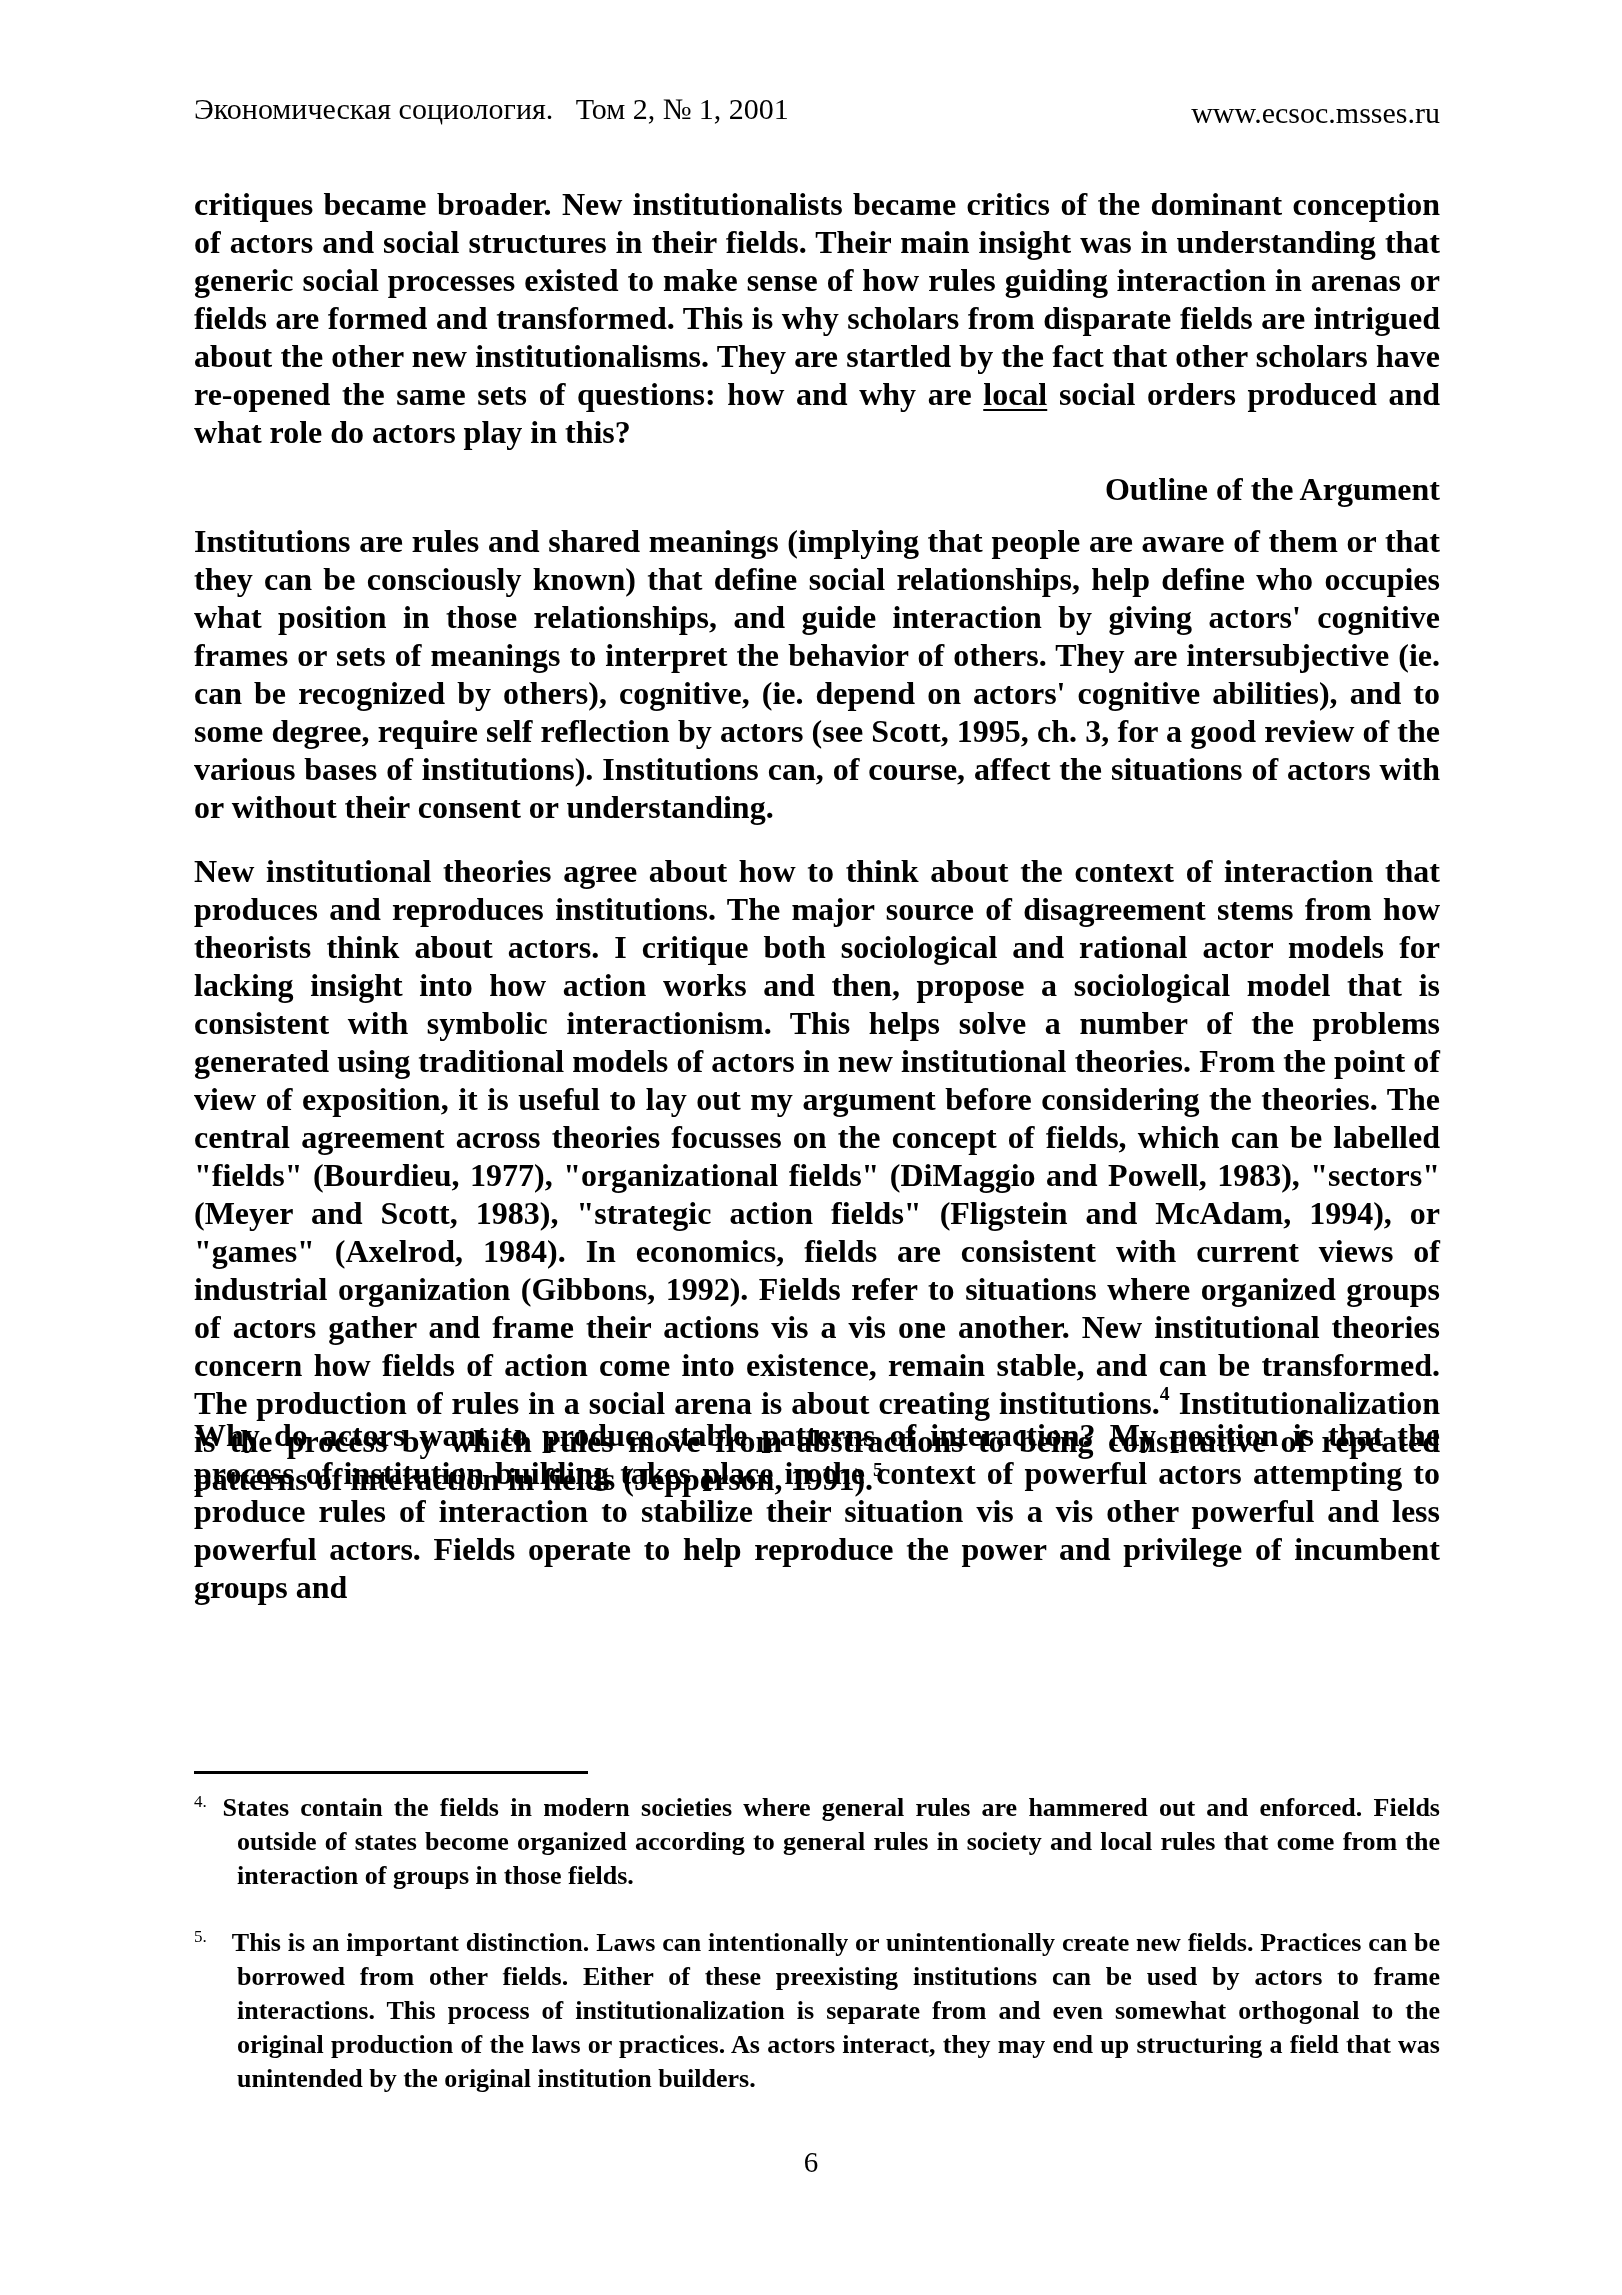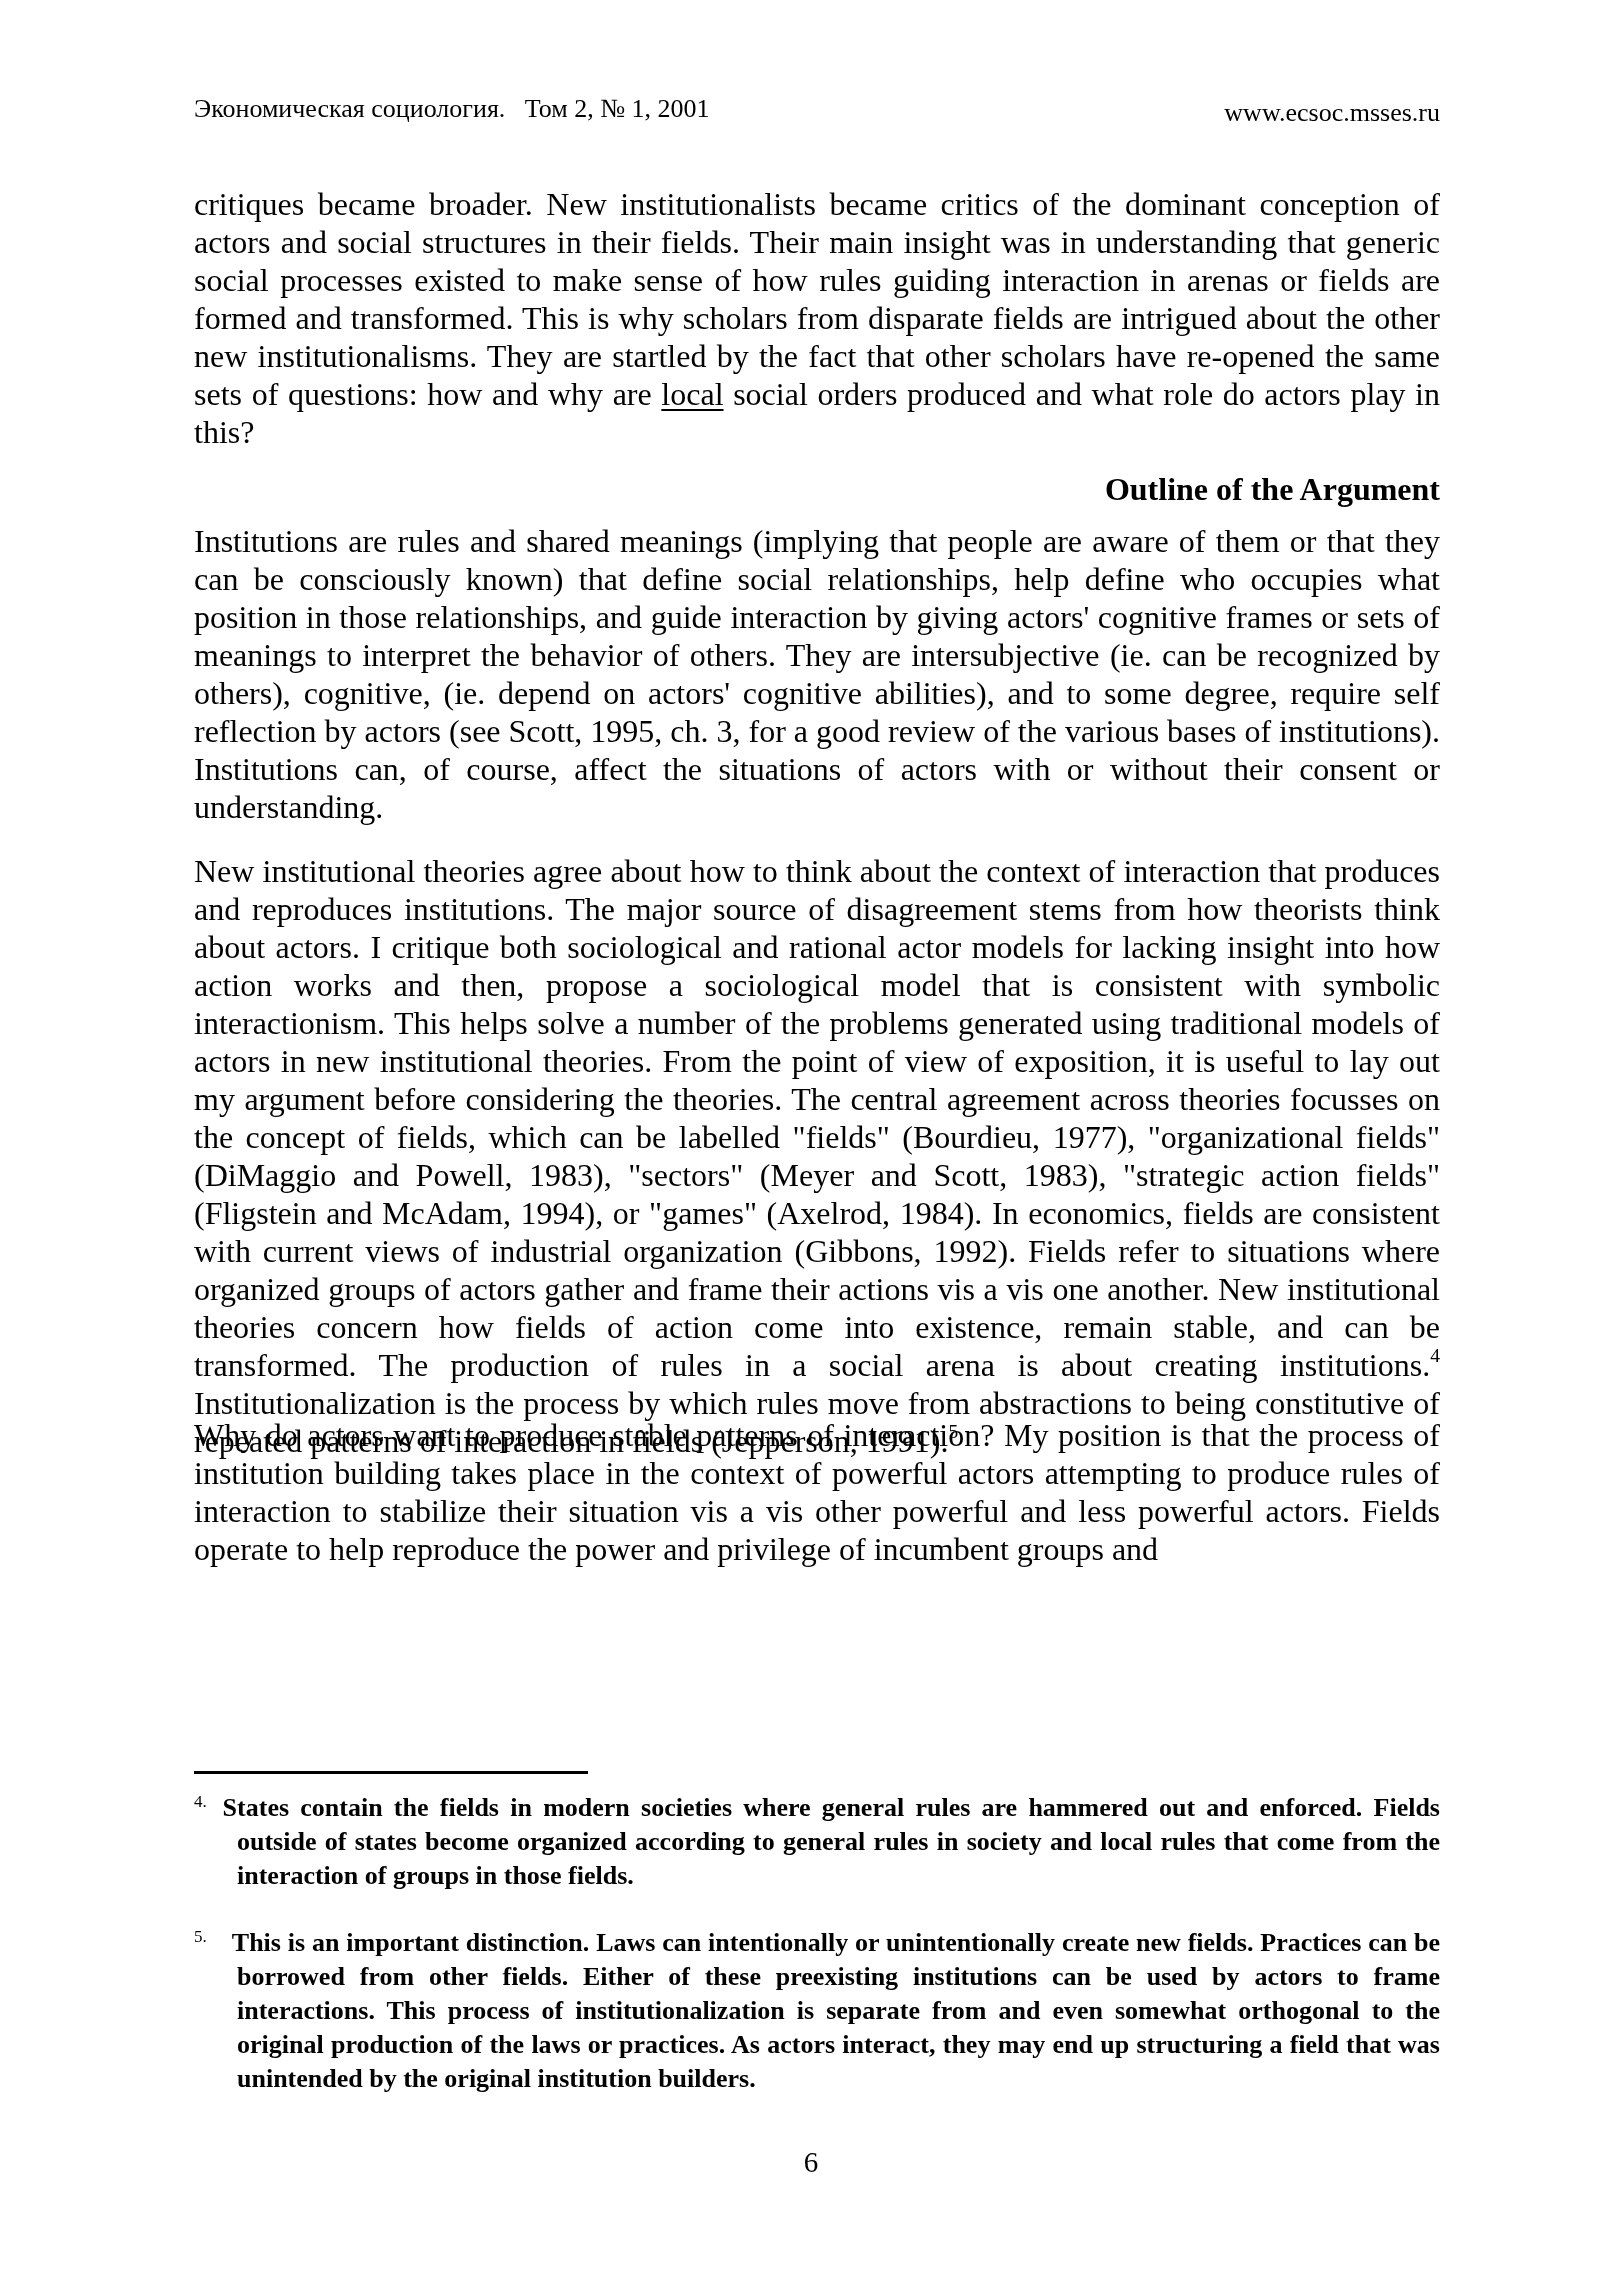--- a/index.html
+++ b/index.html
@@ -1,23 +1,23 @@
 <!DOCTYPE html>
 <html style="font-size:10.5px"><head>
 <meta charset="utf-8">
 <style>
   html, body { margin: 0; padding: 0; background: #ffffff; }
   body { width: 1622px; height: 2295px; position: relative; overflow: hidden;
          font-family: "Liberation Serif", "DejaVu Serif", serif; color: #000; }
   .header { position: absolute; top: 92px; left: 194px; width: 1246px; height: 33px;
-            font-size: 26px; line-height: 33px; }
+            font-size: 30px; line-height: 33px; }
   .header .left { position: absolute; left: 0; top: 0; white-space: pre; }
   .header .right { position: absolute; right: 0; top: 4px; }
   .body { position: absolute; left: 194px; width: 1246px; font-size: 32px;
-          line-height: 38px; text-align: justify; }
+          line-height: 38px; text-align: justify; font-weight: bold; }
   .p { margin: 0; }
   #para1 { top: 185px; }
   #heading { top: 470px; font-weight: bold; text-align: right; }
   #para2 { top: 522px; }
   #para3 { top: 852px; }
   #para4 { top: 1416px; }
   u { text-decoration: underline; text-underline-offset: 3.9px; text-decoration-thickness: 2px; }
   sup { font-size: 19.6px; line-height: 0; vertical-align: 14.4px; }
   .rule { position: absolute; left: 194px; top: 1771px; width: 394px; height: 2.6px; background: #000; }
   .fn { position: absolute; left: 194px; width: 1246px; font-size: 26px; line-height: 34px; text-align: justify; }

